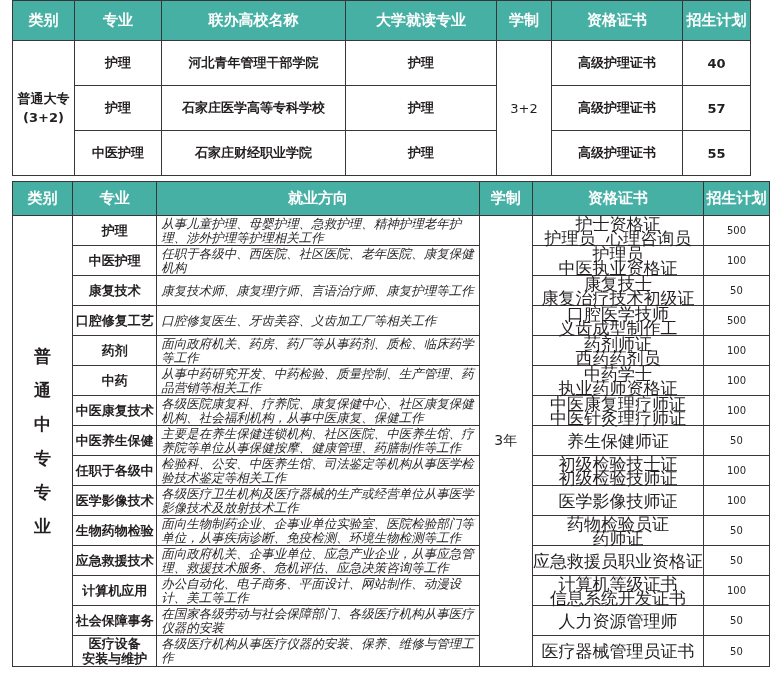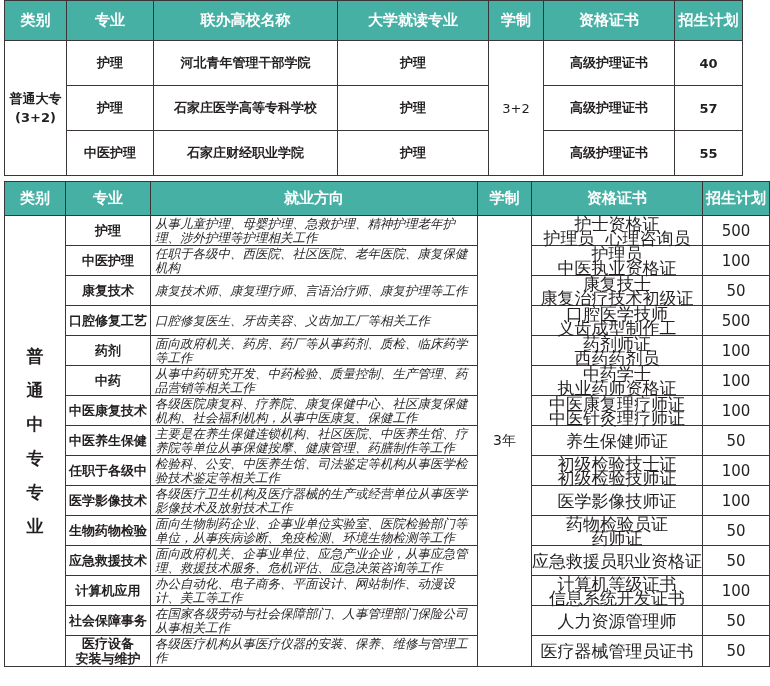--- a/index.html
+++ b/index.html
@@ -1,30 +1,30 @@
 <!DOCTYPE html>
 <html><head>
 <meta charset="utf-8">
 <style>
   html, body { margin:0; padding:0; background:#ffffff; }
   body { width:770px; height:686px; position:relative; overflow:hidden;
          font-family:"DejaVu Sans","Liberation Sans",sans-serif; color:#231f20; }
-  table { border-collapse:collapse; position:absolute; left:4px; table-layout:fixed;border-radius:22px; }
+  table { border-collapse:collapse; position:absolute; left:12px; table-layout:fixed;border-radius:22px; }
   td, th { border:1.5px solid #3a3536; padding:0; text-align:center; vertical-align:middle; }
   th { background:#47b0a5; color:#ffffff; font-weight:bold; font-size:15px; }
   #t1 { top:0; }
   #t2 { top:181px; }
   .t1row td { height:44px; font-size:13px; font-weight:bold; }
   .cat1 { font-size:15px; font-weight:bold; line-height:19px; }
   .years { font-size:14px; font-weight:normal !important; }
   .plan { font-size:15px; font-weight:normal; }
   .major2 { font-size:13px; font-weight:bold; line-height:15px; }
   .career { text-align:left; font-size:12.5px; line-height:14px; padding:0 4px !important;font-style:italic; }
   .cert { font-size:17px; line-height:14px; }
-  .plan2 { font-size:15px; }
+  .plan2 { font-size:10px; }
   .vcat { font-size:17px; font-weight:bold; line-height:34px; }
   .t2row td { height:29px; }
 </style>
 </head>
 <body>
 
 <table id="t1">
   <colgroup>
     <col style="width:62px">
       <col style="width:87px">
@@ -239,21 +239,21 @@
         <td class="cert">
           <div style="white-space:pre">计算机等级证书</div>
           <div style="white-space:pre">信息系统开发证书</div>
         </td>
         <td class="plan2">100</td>
       </tr>
       <tr class="t2row">
         <td class="major2">
           <div>社会保障事务</div>
         </td>
-        <td class="career">在国家各级劳动与社会保障部门、人事管理部门保险公司从事相关工作</td>
+        <td class="career">在国家各级劳动与社会保障部门、各级医疗机构从事医疗仪器的安装</td>
         <td class="cert">
           <div style="white-space:pre">人力资源管理师</div>
         </td>
         <td class="plan2">50</td>
       </tr>
       <tr class="t2row">
         <td class="major2">
           <div>医疗设备</div>
           <div>安装与维护</div>
         </td>

